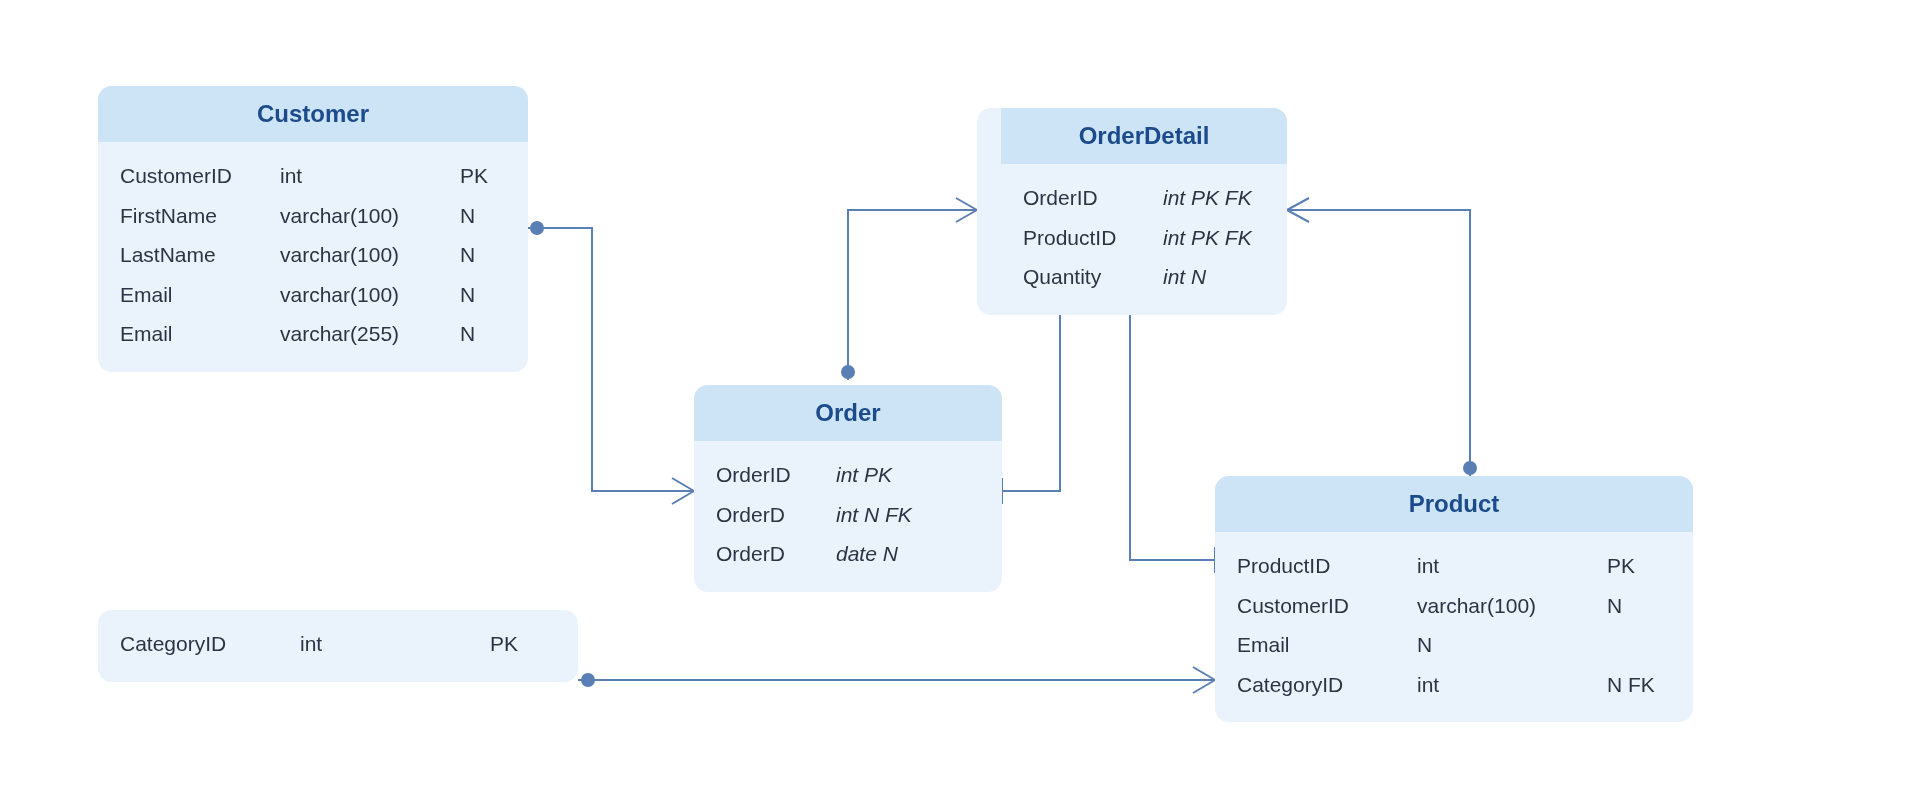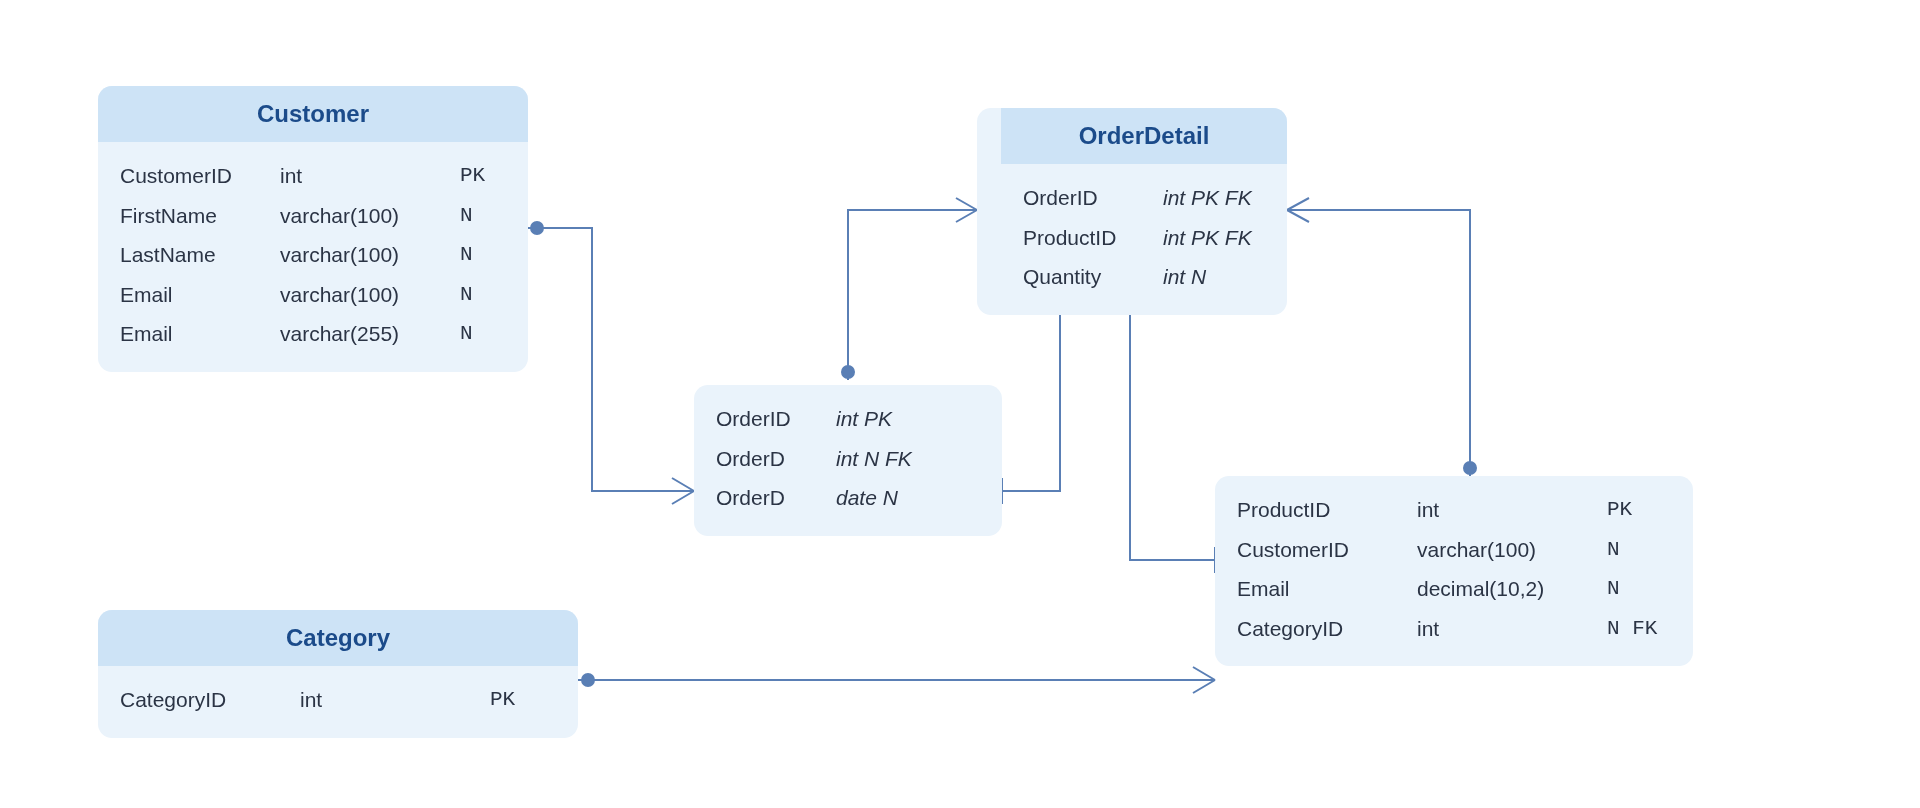--- a/index.html
+++ b/index.html
@@ -45,21 +45,21 @@
   .entity .row {
     display: flex;
     font-size: 21px;
     color: #2b3445;
     line-height: 1.6;
     padding: 3px 0;
     justify-content: space-between;
   }
   .entity .col-name { flex: 0 0 var(--c1, 150px); }
   .entity .col-type { flex: 0 0 var(--c2, 160px); }
-  .entity .col-flags{ flex: 1 1 auto; text-align: left; font-family: Liberation Mono, monospace; }
+  .entity .col-flags{ flex: 1 1 auto; text-align: left; }
   .entity.compact .col-type { flex: 1 1 auto; font-style: italic; }
 </style>
 </head>
 <body>
 
 <div class="canvas">
 
   <svg class="connectors" viewBox="0 0 1920 808">
     <g stroke="#5a7fb5" stroke-width="2" fill="none">
 
@@ -114,20 +114,21 @@
         </div>
       <div class="row">
           <span class="col-name">Email</span>
           <span class="col-type">varchar(255)</span>
           <span class="col-flags">N</span>
         </div>
     </div>
   </div>
 
   <div class="entity compact" style="left:694px; top:385px; width:308px; --c1:120px;">
+    <div class="title">Order</div>
     <div class="rows">
       <div class="row">
           <span class="col-name">OrderID</span>
           <span class="col-type">int PK</span>
         </div>
       <div class="row">
           <span class="col-name">OrderD</span>
           <span class="col-type">int N FK</span>
         </div>
       <div class="row">
@@ -149,46 +150,45 @@
           <span class="col-type">int PK FK</span>
         </div>
       <div class="row">
           <span class="col-name">Quantity</span>
           <span class="col-type">int N</span>
         </div>
     </div>
   </div>
 
   <div class="entity" style="left:1215px; top:476px; width:478px; --c1:180px; --c2:190px;">
+    <div class="title">Product</div>
     <div class="rows">
       <div class="row">
           <span class="col-name">ProductID</span>
           <span class="col-type">int</span>
           <span class="col-flags">PK</span>
         </div>
       <div class="row">
           <span class="col-name">CustomerID</span>
           <span class="col-type">varchar(100)</span>
           <span class="col-flags">N</span>
         </div>
       <div class="row">
           <span class="col-name">Email</span>
-          <span class="col-type">decimal(10,2)</span>
           <span class="col-flags">N</span>
         </div>
       <div class="row">
           <span class="col-name">CategoryID</span>
           <span class="col-type">int</span>
           <span class="col-flags">N FK</span>
         </div>
     </div>
   </div>
 
   <div class="entity" style="left:98px; top:610px; width:480px; --c1:180px; --c2:190px;">
-    <div class="title">Category</div>
     <div class="rows">
       <div class="row">
           <span class="col-name">CategoryID</span>
           <span class="col-type">int</span>
           <span class="col-flags">PK</span>
         </div>
     </div>
   </div>
 
 </div>

